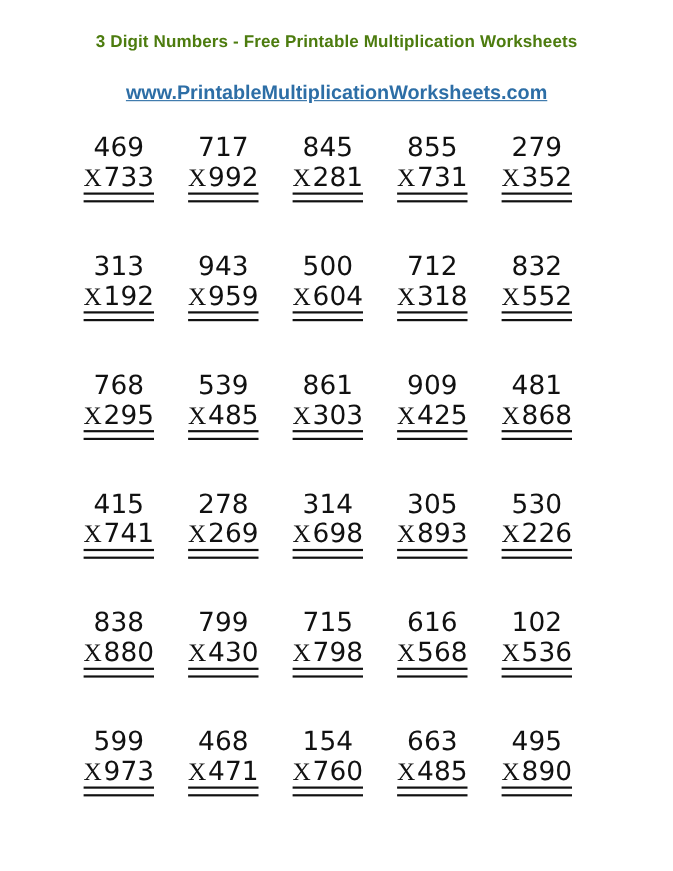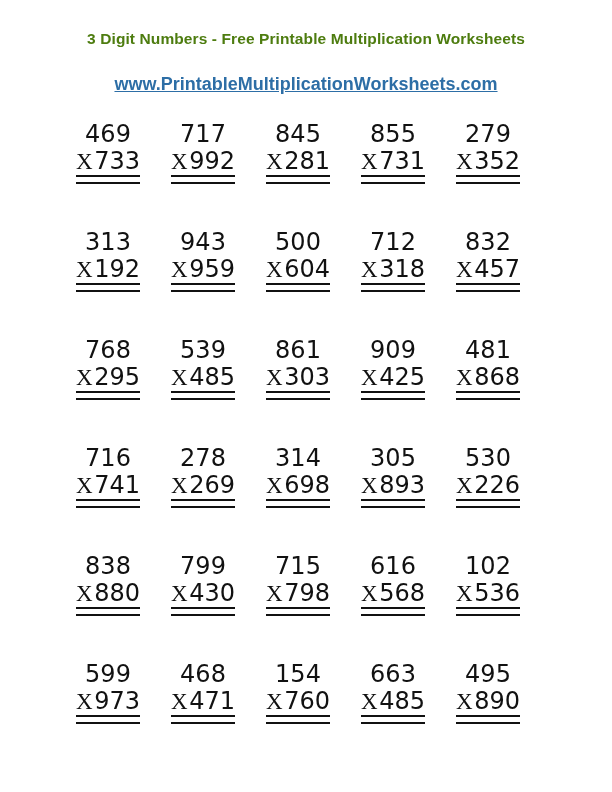--- a/index.html
+++ b/index.html
@@ -163,21 +163,21 @@
         <span class="op">X</span>
         <span class="bottom-number">318</span>
       </div>
       <div class="answer-line"></div>
     </div>
 
     <div class="problem">
       <div class="top-number">832</div>
       <div class="bottom-row">
         <span class="op">X</span>
-        <span class="bottom-number">457</span>
+        <span class="bottom-number">552</span>
       </div>
       <div class="answer-line"></div>
     </div>
 
     <div class="problem">
       <div class="top-number">768</div>
       <div class="bottom-row">
         <span class="op">X</span>
         <span class="bottom-number">295</span>
       </div>
@@ -214,21 +214,21 @@
     <div class="problem">
       <div class="top-number">481</div>
       <div class="bottom-row">
         <span class="op">X</span>
         <span class="bottom-number">868</span>
       </div>
       <div class="answer-line"></div>
     </div>
 
     <div class="problem">
-      <div class="top-number">716</div>
+      <div class="top-number">415</div>
       <div class="bottom-row">
         <span class="op">X</span>
         <span class="bottom-number">741</span>
       </div>
       <div class="answer-line"></div>
     </div>
 
     <div class="problem">
       <div class="top-number">278</div>
       <div class="bottom-row">

